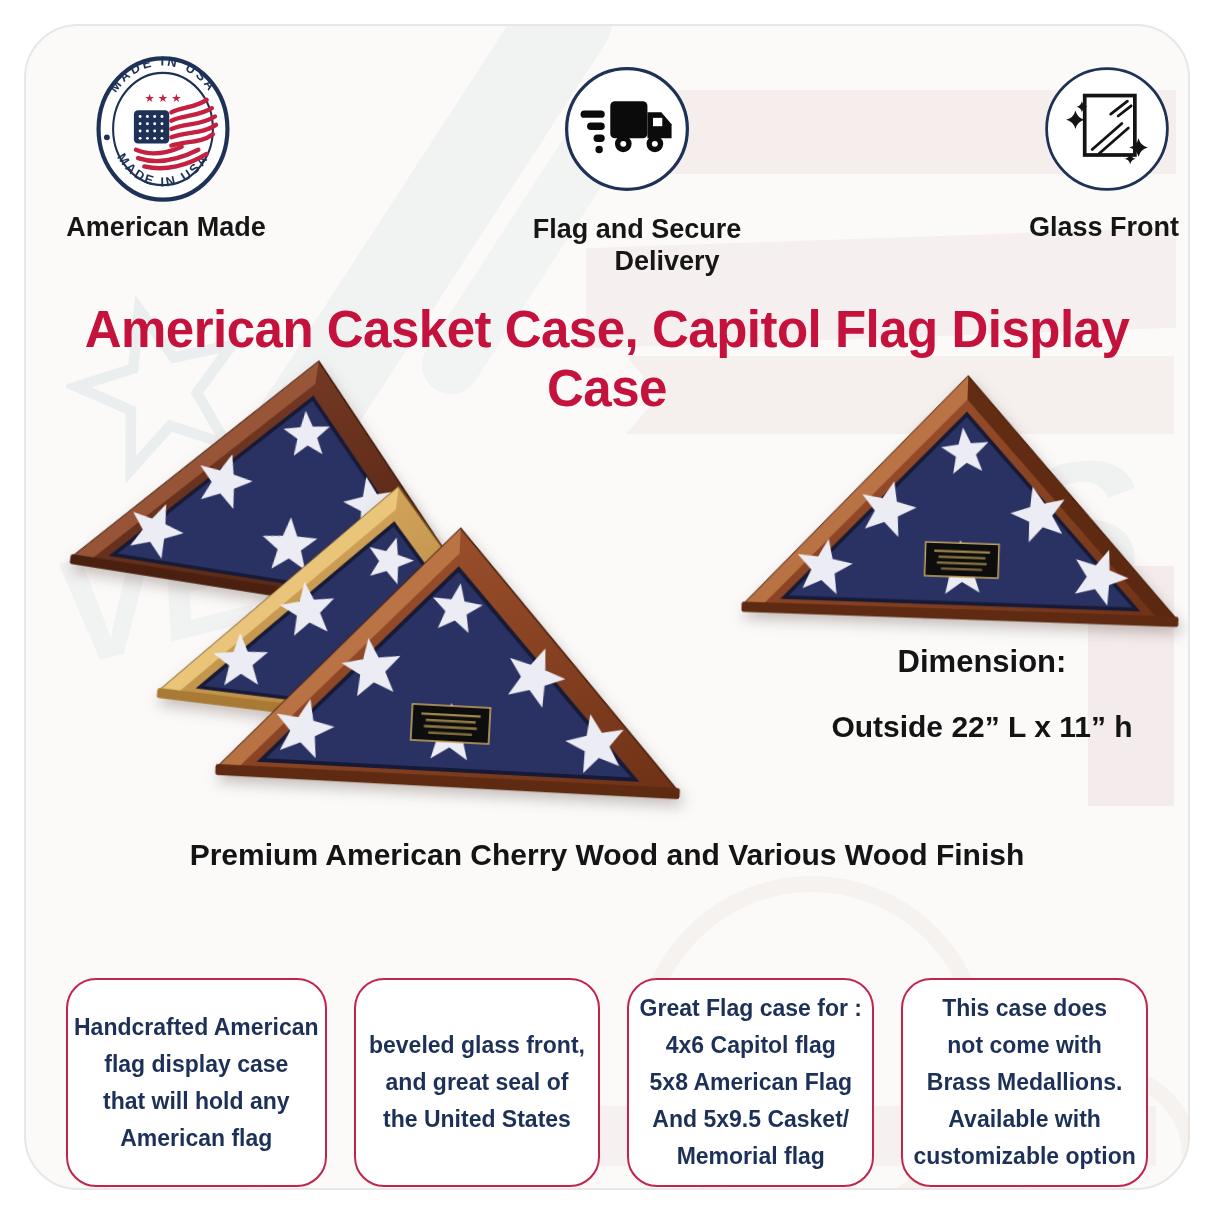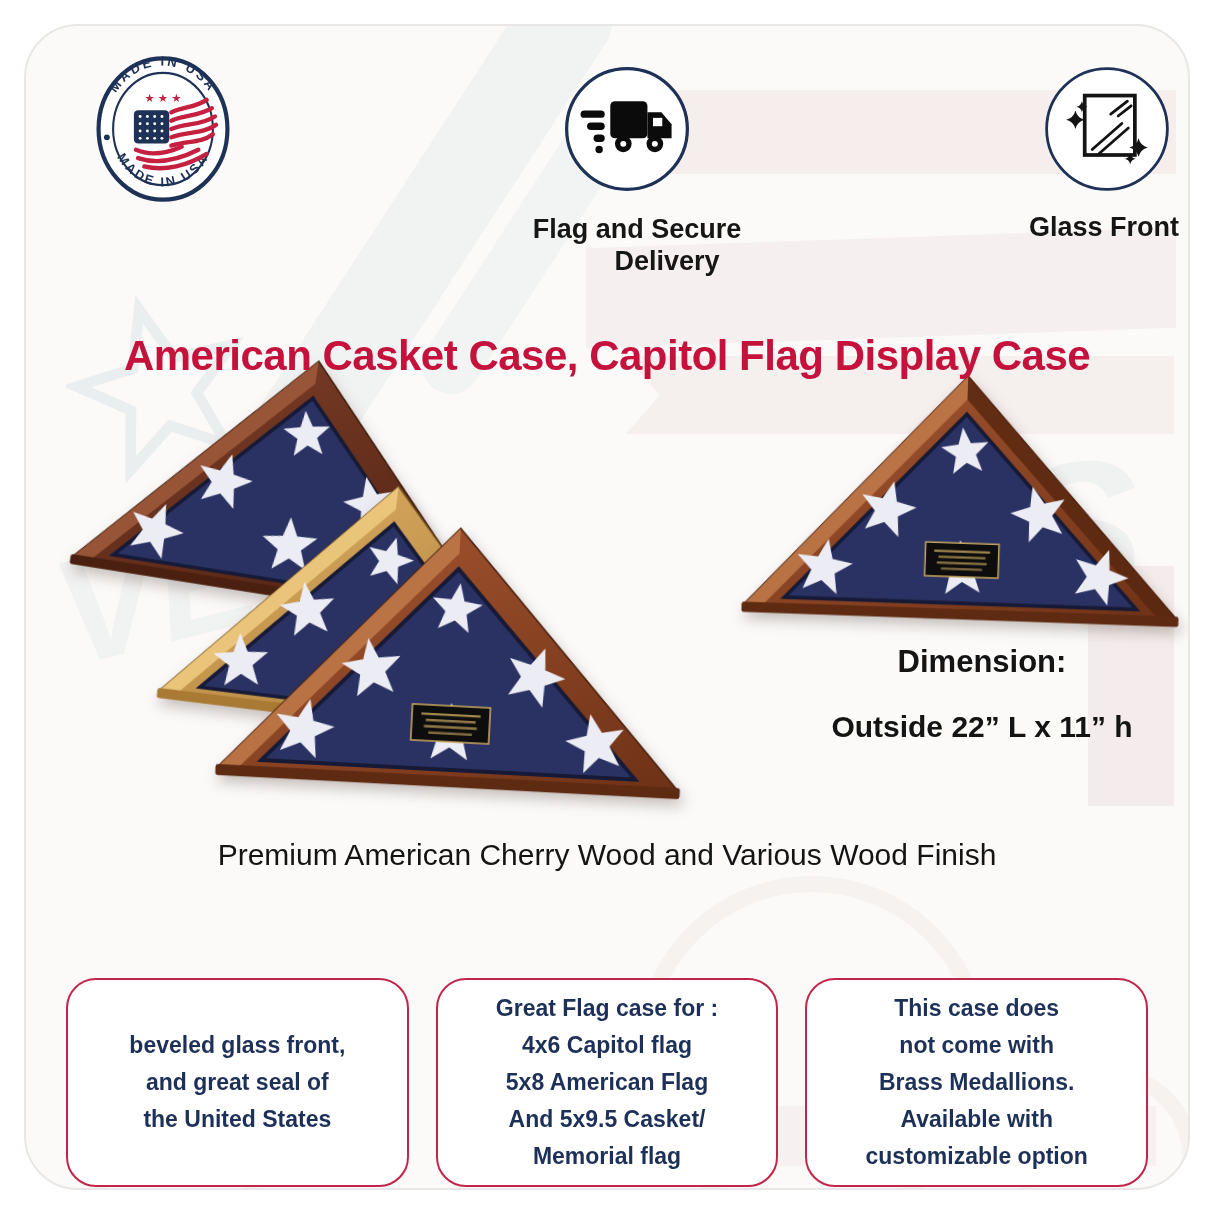--- a/index.html
+++ b/index.html
@@ -12,26 +12,26 @@
   .wm-band{background:#f0e3e3;opacity:.55;}
   .wm-beam{background:#e7eaec;opacity:.5;border-radius:30px;}
   .wm-letters{font-weight:900;font-style:italic;color:#e9eced;opacity:.6;}
   .wm-circle{border-radius:50%;border:16px solid #f3ebe9;opacity:.55;}
   
   .feature-label{position:absolute;z-index:2;font-size:27px;font-weight:bold;color:#161616;
                  text-align:center;white-space:nowrap;transform:translateX(-50%);}
   .icon-wrap{position:absolute;z-index:2;}
   
   .title{position:absolute;z-index:2;left:0;right:0;top:274px;text-align:center;
-         font-size:42px;font-weight:800;color:#c4123d;letter-spacing:-.5px;margin-top:32px;}
+         font-size:51px;font-weight:800;color:#c4123d;letter-spacing:-.5px;}
   .dim-block{position:absolute;z-index:2;left:758px;top:618px;width:396px;text-align:center;color:#141414;}
   .dim-heading{font-size:31px;font-weight:bold;}
   .dim-line{font-size:30px;font-weight:bold;line-height:46px;margin-top:24px;}
   .material-line{position:absolute;z-index:2;left:0;right:0;top:812px;text-align:center;
-                 font-size:30px;font-weight:normal;color:#141414;}
+                 font-size:30px;font-weight:bold;color:#141414;}
   .handmade-line{position:absolute;z-index:2;left:0;right:0;top:876px;text-align:center;
                  font-size:31px;font-weight:bold;color:#c4123d;}
   
   .case-group{position:absolute;z-index:1;}
   .case{position:absolute;filter:drop-shadow(3px 7px 7px rgba(60,40,30,.28));}
   
   .boxes{position:absolute;z-index:2;left:40px;right:40px;top:952px;display:flex;gap:27px;}
   .info-box{flex:1;min-height:202px;background:#ffffff;border:2px solid #c2254a;border-radius:30px;
             display:flex;flex-direction:column;align-items:center;justify-content:center;
             padding:10px 6px;box-sizing:border-box;}
@@ -116,20 +116,21 @@
           <path d="M78,68 C92,62 104,64 117,56"></path>
           <path d="M78,76 C92,70 106,73 120,64"></path>
           <path d="M78,84 C94,78 108,81 121,72"></path>
           <path d="M78,92 C94,87 106,90 118,81"></path>
           <path d="M44,96 C58,102 72,100 88,93"></path>
           <path d="M46,104 C64,110 84,106 104,96"></path>
           <path d="M52,112 C72,117 94,111 112,100"></path>
         </g>
       </svg>
     </div>
+    <div class="feature-label" style="left:140px;top:186px;">American Made</div>
 
     <div class="icon-wrap" style="left:536px;top:38px;">
       <svg width="130" height="130" viewBox="0 0 140 140">
         <circle cx="70" cy="70" r="65" fill="#ffffff" stroke="#1e3156" stroke-width="3.5"></circle>
         <g fill="#0b0b0b">
           <rect x="20" y="50" width="26" height="8" rx="4"></rect>
           <rect x="27" y="63" width="19" height="8" rx="4"></rect>
           <rect x="34" y="76" width="12" height="8" rx="4"></rect>
           <circle cx="40" cy="92" r="4"></circle>
           <rect x="52" y="40" width="40" height="40" rx="5"></rect>
@@ -246,20 +247,26 @@
 
     <div class="dim-block">
       <div class="dim-heading">Dimension:</div>
       <div class="dim-line">Outside 22” L x 11” h</div>
     </div>
 
     <div class="material-line">Premium American Cherry Wood and Various Wood Finish</div>
 
     <div class="boxes">
       <div class="info-box">
+        <div class="info-line">Handcrafted American</div>
+        <div class="info-line">flag display case</div>
+        <div class="info-line">that will hold any</div>
+        <div class="info-line">American flag</div>
+      </div>
+      <div class="info-box">
         <div class="info-line">beveled glass front,</div>
         <div class="info-line">and great seal of</div>
         <div class="info-line">the United States</div>
       </div>
       <div class="info-box">
         <div class="info-line">Great Flag case for :</div>
         <div class="info-line">4x6 Capitol flag</div>
         <div class="info-line">5x8 American Flag</div>
         <div class="info-line">And 5x9.5 Casket/</div>
         <div class="info-line">Memorial flag</div>

